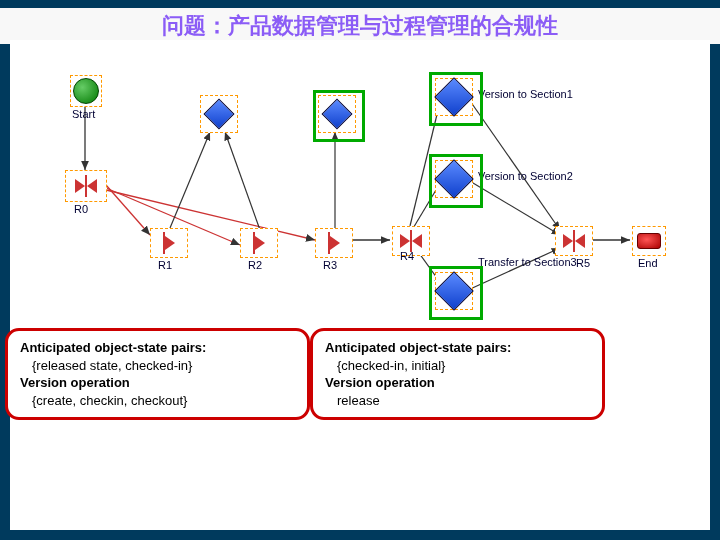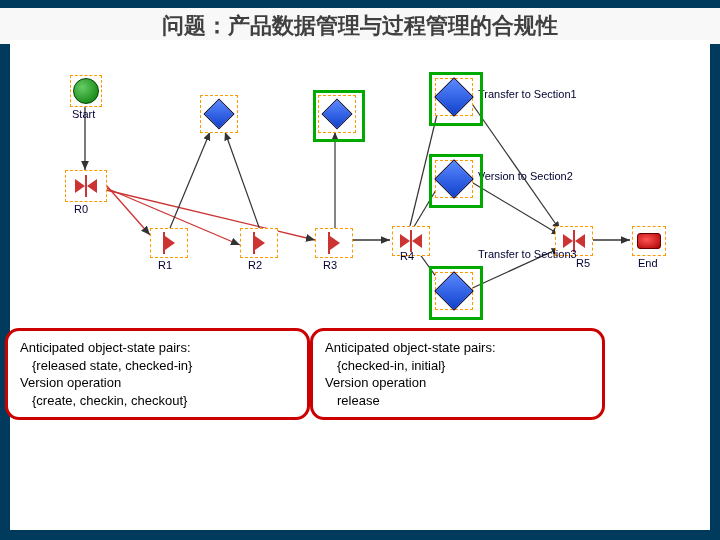--- a/index.html
+++ b/index.html
@@ -1,30 +1,30 @@
 <!DOCTYPE html>
 <html><head>
 <meta charset="utf-8">
 <style>
 html,body{margin:0;padding:0;width:720px;height:540px;background:#003a5d;font-family:"Microsoft YaHei",Arial,sans-serif;overflow:hidden}
 .canvas{position:absolute;left:10px;top:40px;width:700px;height:490px;background:#fff}
-.title{position:absolute;left:0;top:8px;width:720px;text-align:center;font-size:22px;font-weight:bold;color:#404040;background:#f8f8f8;padding:3px 0}
+.title{position:absolute;left:0;top:8px;width:720px;text-align:center;font-size:22px;font-weight:bold;color:#8b5cf6;background:#f8f8f8;padding:3px 0}
 .node-box{position:absolute;border:1px dashed #f90;background:#fff;display:flex;align-items:center;justify-content:center}
 .diamond{width:20px;height:20px;background:linear-gradient(135deg,#5a8aff,#1040cc);transform:rotate(45deg);border:1px solid #003}
 .diamond-big{width:26px;height:26px}
 .start-circle{width:24px;height:24px;border-radius:50%;background:radial-gradient(circle at 35% 35%,#6c6,#070);border:1px solid #040}
 .end-rect{width:22px;height:14px;background:radial-gradient(ellipse at 40% 40%,#f55,#a00);border-radius:3px;border:1px solid #600}
 .gate{position:absolute;border:1px dashed #f90;background:#fff;display:flex;align-items:center;justify-content:center;gap:0}
 .gate-bar{width:2px;height:22px;background:#c33}
 .gate-tri-r{width:0;height:0;border-top:7px solid transparent;border-bottom:7px solid transparent;border-left:10px solid #c33}
 .gate-tri-l{width:0;height:0;border-top:7px solid transparent;border-bottom:7px solid transparent;border-right:10px solid #c33}
 .lbl{position:absolute;font-size:11px;color:#003;white-space:nowrap}
 .hl{position:absolute;border:3px solid #0a0;pointer-events:none}
 .callout{position:absolute;border:3px solid #c00;border-radius:14px;background:#fff;padding:8px 12px;font-size:13px;line-height:1.35}
-.callout b{font-weight:normal}
+.callout b{font-weight:bold}
 svg.edges{position:absolute;left:0;top:0;width:700px;height:490px;pointer-events:none}
 </style>
 </head>
 <body>
 
 <div class="title">问题：产品数据管理与过程管理的合规性</div>
 
 <div class="canvas">
 
 <svg class="edges">
@@ -97,31 +97,31 @@
 <div class="node-box" style="left:190px;top:55px;width:36px;height:36px">
       <div class="diamond"></div>
     </div>
 <div class="node-box" style="left:308px;top:55px;width:36px;height:36px">
       <div class="diamond"></div>
     </div>
 
 <div class="node-box" style="left:425px;top:38px;width:36px;height:36px">
       <div class="diamond diamond-big"></div>
     </div>
-<div class="lbl" style="left:468px;top:48px">Transfer to Section1</div>
+<div class="lbl" style="left:468px;top:48px">Version to Section1</div>
 
 <div class="node-box" style="left:425px;top:120px;width:36px;height:36px">
       <div class="diamond diamond-big"></div>
     </div>
 <div class="lbl" style="left:468px;top:130px">Version to Section2</div>
 
 <div class="node-box" style="left:425px;top:232px;width:36px;height:36px">
       <div class="diamond diamond-big"></div>
     </div>
-<div class="lbl" style="left:468px;top:208px">Transfer to Section3</div>
+<div class="lbl" style="left:468px;top:216px">Transfer to Section3</div>
 
 <div class="node-box" style="left:622px;top:186px;width:32px;height:28px">
       <div class="end-rect"></div>
     </div>
 <div class="lbl" style="left:628px;top:217px">End</div>
 
 <div class="hl" style="left:303px;top:50px;width:46px;height:46px"></div>
 <div class="hl" style="left:419px;top:32px;width:48px;height:48px"></div>
 <div class="hl" style="left:419px;top:114px;width:48px;height:48px"></div>
 <div class="hl" style="left:419px;top:226px;width:48px;height:48px"></div>

